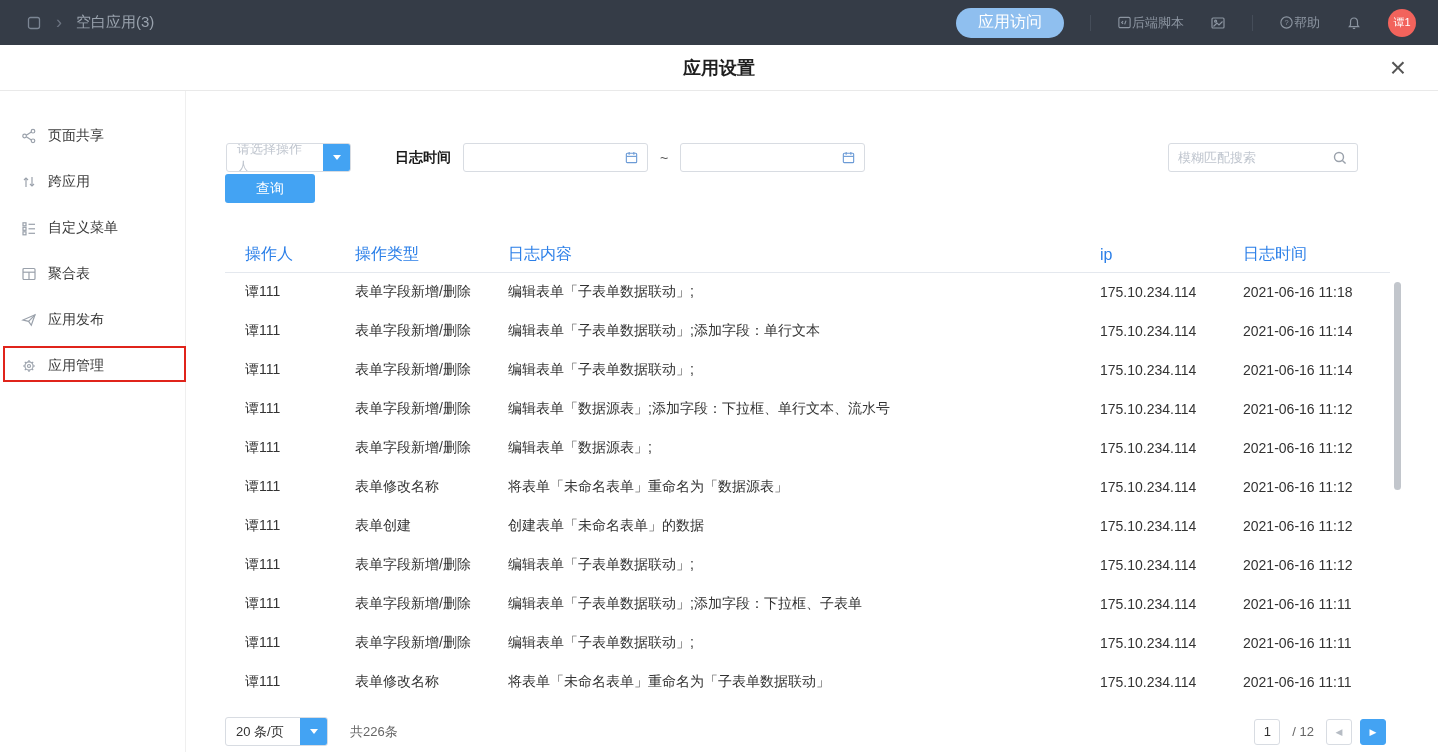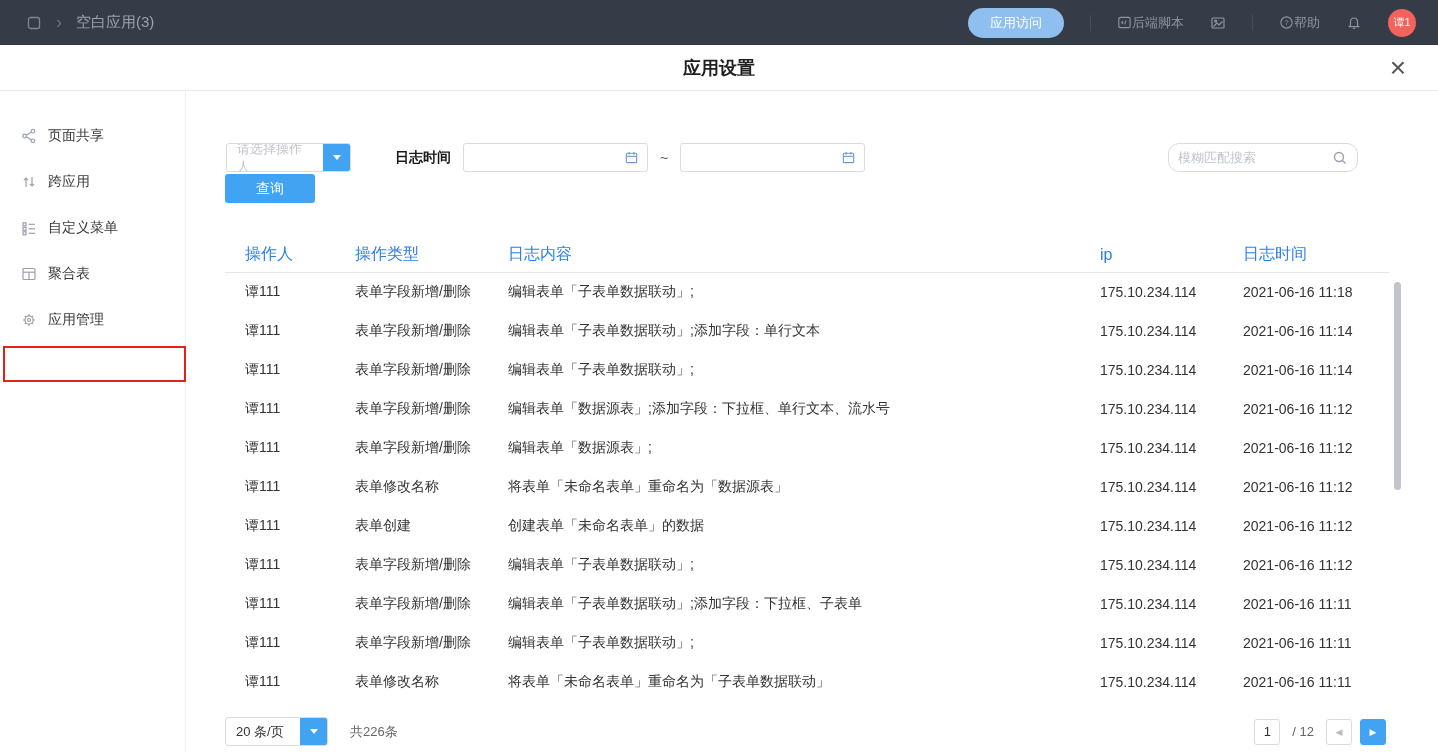--- a/index.html
+++ b/index.html
@@ -14,21 +14,21 @@
     height:45px; background:#353C47; display:flex; align-items:center;
     color:#98A1AC; padding:0 22px 0 26px;
   }
   .tb-left { display:flex; align-items:center; gap:14px; }
   .tb-left .win-ic { color:#7C8694; display:flex; }
   .tb-chevron { color:#6B7380; font-size:18px; line-height:1; margin-top:-2px; }
   .tb-title { font-size:15px; color:#99A2AD; }
   .tb-right { margin-left:auto; display:flex; align-items:center; gap:26px; }
   .pill-btn {
     background:#8FBFEF; color:#fff; border:none; border-radius:16px;
-    height:30px; padding:0 22px; font-size:13px; cursor:pointer;
+    height:30px; padding:0 22px; font-size:16px; cursor:pointer;
   }
   .tb-item { display:flex; align-items:center; font-size:13px; color:#8C95A1; cursor:pointer; }
   .tb-item svg { display:block; }
   .tb-sep { width:1px; height:16px; background:#454D59; }
   .avatar {
     width:28px; height:28px; border-radius:50%; background:#F2635C; color:#fff;
     font-size:11px; display:flex; align-items:center; justify-content:center; cursor:pointer;
   }
 
   
@@ -60,21 +60,21 @@
   .sel-text { display:flex; align-items:center; padding:0 10px; font-size:13px; color:#BFC5CE; flex:1; }
   .caret-btn { width:27px; background:#43A3F3; display:flex; align-items:center; justify-content:center; border:none; cursor:pointer; padding:0; }
   .caret-tri { width:0; height:0; border-left:4px solid transparent; border-right:4px solid transparent; border-top:5px solid #fff; }
   .w-op { width:125px; }
   .w-type { width:191px; margin-left:25px; }
   .time-label { font-size:14px; font-weight:700; color:#1a1a1a; margin-left:44px; margin-right:12px; white-space:nowrap; }
   .date-input { width:185px; height:29px; border:1px solid #D8DCE2; border-radius:3px;
     display:flex; align-items:center; justify-content:flex-end; padding-right:8px; cursor:text; background:#fff; }
   .date-input svg { color:#6C9BD6; }
   .tilde { margin:0 12px; color:#555; font-size:14px; }
-  .search-box { margin-left:auto; width:190px; height:29px; border:1px solid #D8DCE2; border-radius:11px;
+  .search-box { margin-left:auto; width:190px; height:29px; border:1px solid #D8DCE2; border-radius:3px;
     display:flex; align-items:center; justify-content:space-between; padding:0 9px; cursor:text; background:#fff; }
   .search-box .ph { font-size:13px; color:#BFC5CE; }
   .search-box svg { color:#9AA1AB; }
 
   .query-btn { position:absolute; left:39px; top:83px; width:90px; height:29px;
     background:#43A3F3; color:#fff; border:none; border-radius:3px; font-size:14px;
     cursor:pointer; font-family:inherit; }
 
   .log-table { position:absolute; left:39px; top:147px; width:1165px; border-collapse:collapse; table-layout:fixed; }
   .log-table th { height:34px; text-align:left; font-weight:400; font-size:16px; color:#2B7FE8;
@@ -203,20 +203,29 @@
             <rect x="2" y="2.5" width="12" height="11" rx="1"></rect>
             <line x1="2" y1="6.2" x2="14" y2="6.2"></line>
             <line x1="8" y1="6.2" x2="8" y2="13.5"></line>
           </svg>
       </span>
       <span>聚合表</span>
     </div>
     <div class="side-item">
       <span class="s-icon">
         <svg width="16" height="16" viewBox="0 0 16 16" fill="none" stroke="currentColor" stroke-width="1.2">
+            <path d="M2,8 L14,2.8 L10.3,13.3 L7.6,9.4 Z"></path>
+            <line x1="7.6" y1="9.4" x2="14" y2="2.8"></line>
+          </svg>
+      </span>
+      <span>应用发布</span>
+    </div>
+    <div class="side-item">
+      <span class="s-icon">
+        <svg width="16" height="16" viewBox="0 0 16 16" fill="none" stroke="currentColor" stroke-width="1.2">
             <circle cx="8" cy="8" r="4.1"></circle>
             <circle cx="8" cy="8" r="1.5"></circle>
             <line x1="12.1" y1="8" x2="14" y2="8"></line>
             <line x1="2" y1="8" x2="3.9" y2="8"></line>
             <line x1="8" y1="2" x2="8" y2="3.9"></line>
             <line x1="8" y1="12.1" x2="8" y2="14"></line>
             <line x1="10.9" y1="5.1" x2="12.2" y2="3.8"></line>
             <line x1="3.8" y1="12.2" x2="5.1" y2="10.9"></line>
             <line x1="10.9" y1="10.9" x2="12.2" y2="12.2"></line>
             <line x1="3.8" y1="3.8" x2="5.1" y2="5.1"></line>

